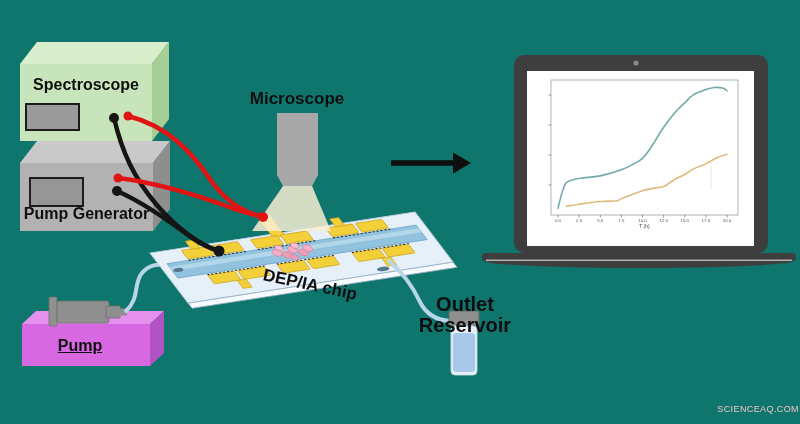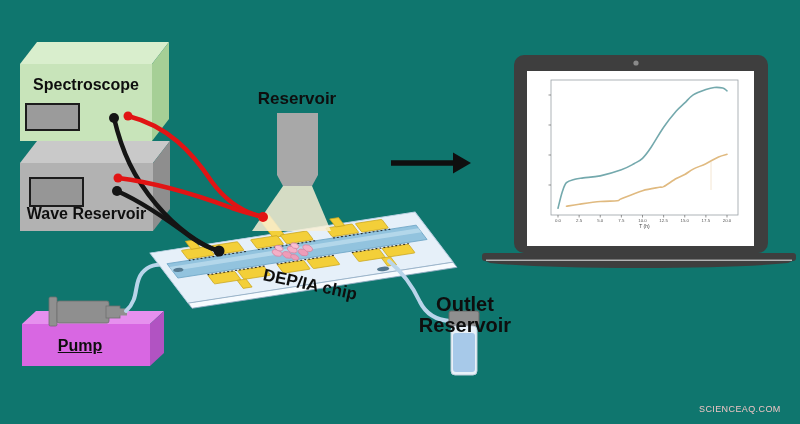--- a/index.html
+++ b/index.html
@@ -7,21 +7,21 @@
          font-family:"Liberation Sans",sans-serif;}
   .stage svg{position:absolute;left:0;top:0;}
   .lbl{position:absolute;font-weight:bold;color:#0e0e0e;text-align:center;line-height:1.05;}
   .lbl-spectroscope{left:18px;top:77px;width:136px;font-size:16px;}
   .lbl-wavegen{left:16px;top:206px;width:141px;font-size:16px;}
   .lbl-microscope{left:230px;top:90px;width:134px;font-size:17px;}
   .lbl-pump{left:24px;top:338px;width:112px;font-size:16px;text-decoration:underline;}
   .lbl-chip{left:252px;top:276px;width:116px;font-size:17px;transform:rotate(12deg);}
   .lbl-outlet{left:393px;top:294px;width:144px;font-size:20px;}
   .watermark{position:absolute;left:699px;top:404px;width:100px;font-size:9px;
-             color:#eec4c4;letter-spacing:.4px;text-align:left;font-weight:normal;}
+             color:#eec4c4;letter-spacing:.4px;text-align:right;font-weight:normal;}
   svg text{font-family:"Liberation Sans",sans-serif;}
 </style>
 </head>
 <body>
 
 <div class="stage">
 
 <svg width="800" height="424" viewBox="0 0 800 424">
 
   <g>
@@ -170,20 +170,20 @@
           </g>
       <text x="644.5" y="227.5" text-anchor="middle" font-size="5" fill="#444">T (h)</text>
       <line x1="711" y1="162" x2="711" y2="190" stroke="#e0ba80" stroke-width="1" opacity="0.35"></line>
       <path fill="none" stroke-width="1.6" stroke-linecap="round" d="M558,208.25C558.70,205.55,560.82,196.33,562.23,192.05C563.63,187.78,564.34,184.74,566.45,182.60C568.56,180.46,572.08,180.01,574.90,179.22C577.72,178.44,579.13,178.44,583.35,177.88C587.58,177.31,593.91,177.20,600.25,175.85C606.59,174.50,615.74,171.80,621.38,169.78C627.01,167.75,630.53,165.61,634.05,163.70C637.57,161.79,639.68,161.00,642.50,158.30C645.32,155.60,647.43,152.68,650.95,147.50C654.47,142.32,659.40,133.32,663.63,127.25C667.85,121.17,672.78,115.10,676.30,111.05C679.82,107.00,681.93,105.65,684.75,102.95C687.57,100.25,689.68,97.10,693.20,94.85C696.72,92.60,702.35,90.69,705.88,89.45C709.40,88.21,711.51,87.65,714.33,87.43C717.14,87.20,720.66,87.54,722.77,88.10C724.89,88.66,726.30,90.35,727.00,90.80" stroke="#74a9ad"></path>
       <path fill="none" stroke-width="1.6" stroke-linecap="round" d="M566.45,206.225C568.56,205.89,573.49,204.99,579.13,204.20C584.76,203.41,593.91,202.06,600.25,201.50C606.59,200.94,613.63,201.27,617.15,200.82C620.67,200.38,617.15,200.49,621.38,198.80C625.60,197.11,636.16,192.61,642.50,190.70C648.84,188.79,655.88,188.00,659.40,187.32C662.92,186.65,660.81,188.11,663.63,186.65C666.44,185.19,672.78,180.58,676.30,178.55C679.82,176.53,681.93,176.07,684.75,174.50C687.57,172.93,689.68,170.90,693.20,169.10C696.72,167.30,701.65,165.72,705.88,163.70C710.10,161.67,715.03,158.52,718.55,156.95C722.07,155.38,725.59,154.70,727.00,154.25" stroke="#e0ba80"></path>
     </g>
   </g>
 </svg>
 
 <div class="lbl lbl-spectroscope">Spectroscope</div>
-<div class="lbl lbl-wavegen">Wave Reservoir</div>
-<div class="lbl lbl-microscope">Reservoir</div>
+<div class="lbl lbl-wavegen">Pump Generator</div>
+<div class="lbl lbl-microscope">Microscope</div>
 <div class="lbl lbl-pump">Pump</div>
 <div class="lbl lbl-chip">DEP/IA chip</div>
 <div class="lbl lbl-outlet">Outlet Reservoir</div>
 <div class="watermark">SCIENCEAQ.COM</div>
 
 </div>
 
 </body></html>

